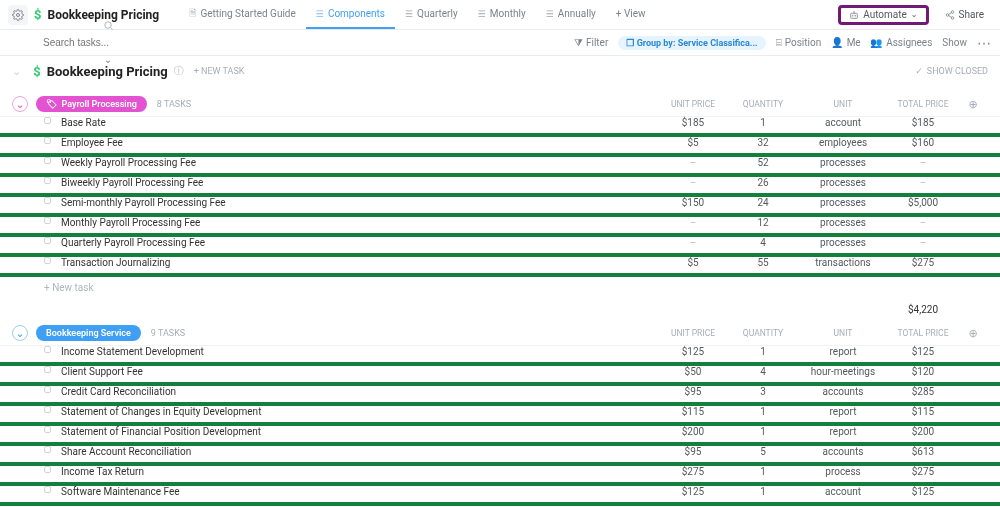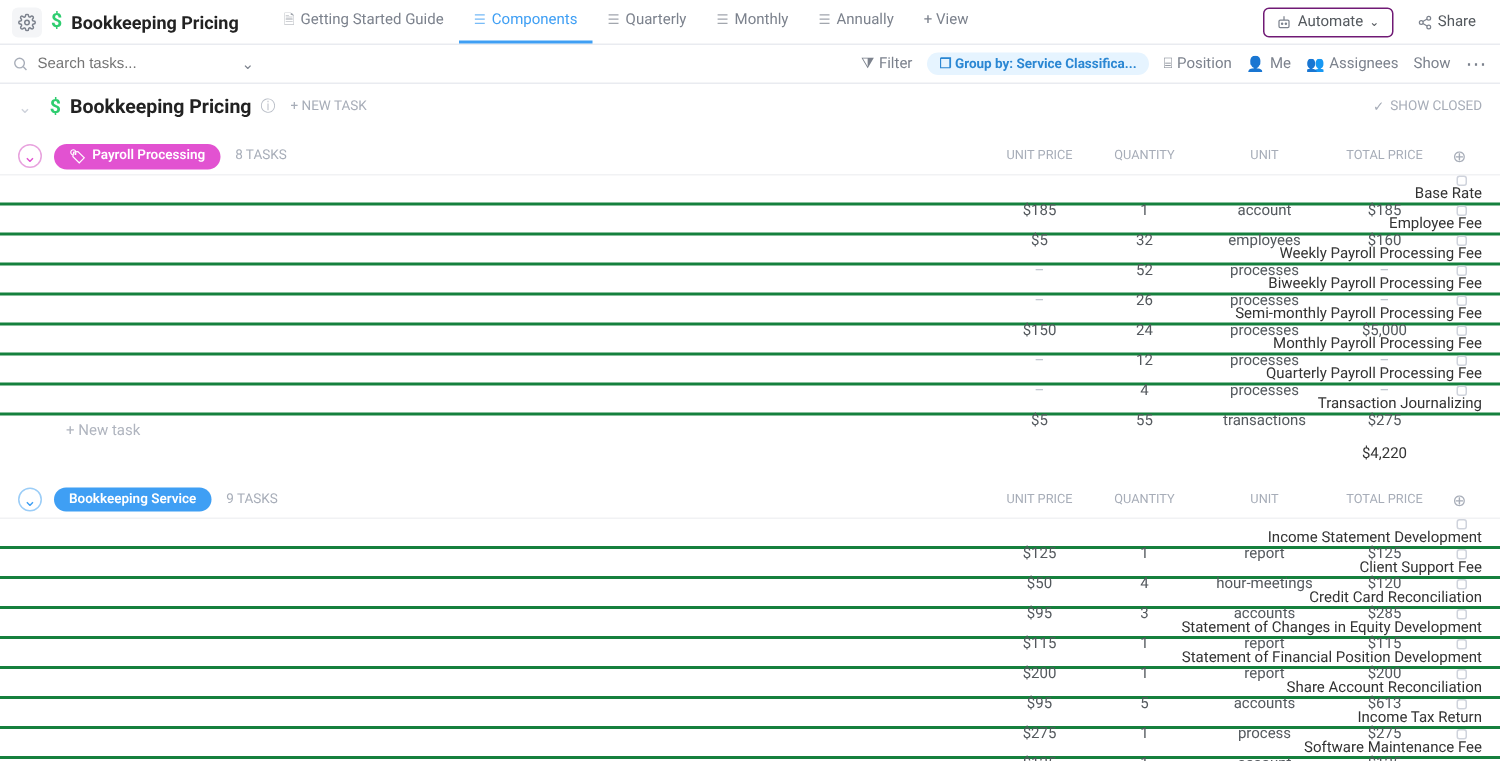--- a/index.html
+++ b/index.html
@@ -8,25 +8,25 @@
 .tb-left { display: flex; align-items: center; gap: 6px; }
 .gear-btn { width: 20px; height: 20px; display: flex; align-items: center; justify-content: center; border-radius: 4px; background: #f4f5f7; cursor: pointer; }
 .dollar-badge { color: #2ecd6f; font-weight: 700; font-size: 13px; }
 .page-title { font-size: 12px; font-weight: 700; color: #222; }
 .tabs { display: flex; align-items: center; margin-left: 20px; height: 100%; gap: 0; }
 .tab { display: flex; align-items: center; gap: 4px; padding: 0 10px; height: 100%; font-size: 10px; color: #7c828d; cursor: pointer; border-bottom: 2px solid transparent; }
 .tab.active { color: #3f9ff4; border-bottom-color: #3f9ff4; }
 .tab .ticon { font-size: 9px; opacity: .7; }
 .tb-spacer { flex: 1; }
 .tb-right { display: flex; align-items: center; gap: 8px; }
-.pill-btn { display: flex; align-items: center; gap: 4px; height: 20px; padding: 0 8px; border: 1px solid #701a75; border-radius: 4px; font-size: 10px; color: #54595e; cursor: pointer; background: #fff; }
+.pill-btn { display: flex; align-items: center; gap: 4px; height: 20px; padding: 0 8px; border: 3px solid #701a75; border-radius: 4px; font-size: 10px; color: #54595e; cursor: pointer; background: #fff; }
 .pill-btn.nb { border: none; }
 
 .toolbar { display: flex; align-items: center; height: 26px; padding: 0 8px; border-bottom: 1px solid #e9ebf0; font-size: 10px; color: #7c828d; }
-.search-wrap { display: flex; align-items: center; gap: 6px; width: 200px; }
+.search-wrap { display: flex; align-items: center; gap: 6px; width: 200px; flex-direction: column; }
 .search-wrap input { border: none; outline: none; font-size: 10px; width: 130px; color: #54595e; }
 .search-caret { cursor: pointer; }
 .toolbar-right { display: flex; align-items: center; gap: 10px; margin-left: auto; }
 .tbr-item { display: flex; align-items: center; gap: 3px; cursor: pointer; }
 .groupby-pill { background: #e6f4ff; color: #2b87d3; padding: 2px 8px; border-radius: 10px; font-size: 9px; cursor: pointer; font-weight: bold; }
 .dots { font-size: 14px; letter-spacing: 1px; cursor: pointer; }
 
 .listheader { display: flex; align-items: center; height: 30px; padding: 0 12px; }
 .listheader .dollar-badge { margin: 0 6px 0 12px; }
 .lh-title { font-size: 13px; font-weight: 700; color: #222; }
@@ -44,29 +44,29 @@
 .group-chip.blue { background: #3f9ff4; }
 .group-count { margin-left: 10px; font-size: 9px; color: #a7adb8; }
 
 .col-headers { display: flex; margin-left: auto; align-items: center; justify-content: center; }
 .colh, .cell { width: 70px; text-align: center; font-size: 8.5px; color: #a7adb8; }
 .colh.unit, .cell.unit { width: 90px; }
 .colh.total, .cell.total { width: 70px; }
 .plus-col { width: 30px; text-align: center; cursor: pointer; color: #a7adb8; }
 
 .rows { border-top: 1px solid #f1f2f4; }
-.row { display: flex; align-items: flex-end; height: 20px; padding: 0 12px 0 40px; border-bottom: 2px solid #15803d; font-size: 10px; flex-direction: column; }
+.row { display: flex; align-items: flex-start; height: 20px; padding: 0 12px 0 40px; border-bottom: 4px solid #15803d; font-size: 10px; }
 .status-dot { width: 7px; height: 7px; border: 1.5px solid #cfd3dc; border-radius: 2px; margin: 0 10px 0 4px; flex-shrink: 0; }
 .task-name { color: #333; }
 .row .cells { display: flex; margin-left: auto; align-items: center; }
 .cell { color: #54595e; font-size: 10px; }
 .cell.dash { color: #babfc9; }
 
 .newtask-row { display: flex; align-items: center; height: 20px; padding-left: 44px; font-size: 10px; color: #b0b5bf; cursor: pointer; }
-.subtotal-row { display: flex; height: 18px; padding: 0 12px 0 40px; font-size: 10px; color: #333; }
+.subtotal-row { display: flex; height: 18px; padding: 0 12px 0 40px; font-size: 10px; color: #333; align-items: flex-end; }
 .subtotal-row .amount { margin-left: auto; width: 70px; text-align: center; margin-right: 30px; }
 
 svg { display: block; }
 </style>
 </head>
 <body>
 
 <div class="topbar">
   <div class="tb-left">
     <div class="gear-btn">

